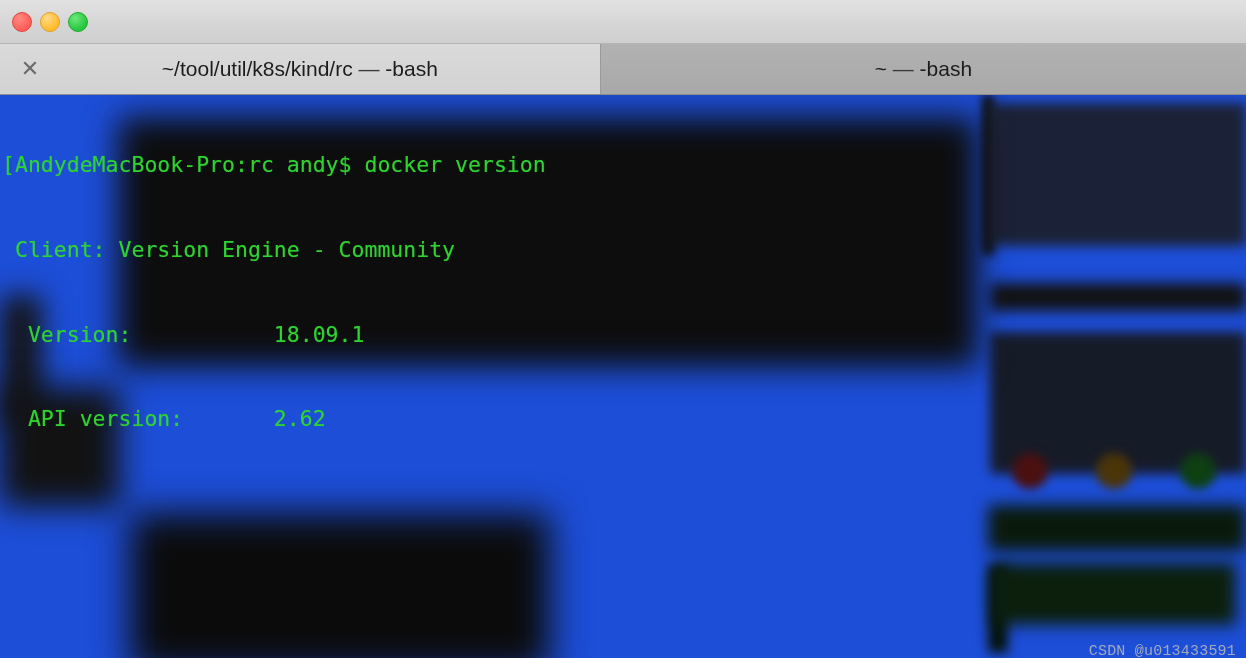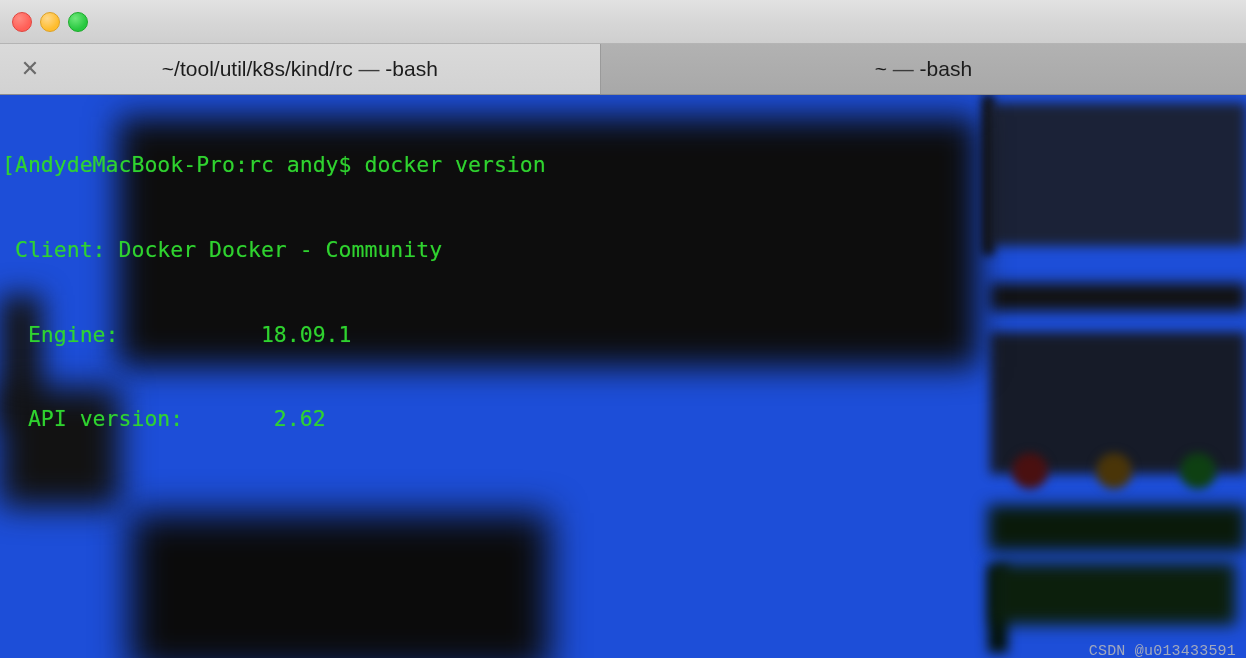--- a/index.html
+++ b/index.html
@@ -224,22 +224,22 @@
     <div class="ghost ghost-green-c"></div>
     <div class="ghost ghost-green-b"></div>
 
     <div class="blotch blotch-1"></div>
     <div class="blotch blotch-2"></div>
     <div class="blotch blotch-3"></div>
     <div class="blotch blotch-4"></div>
 
     <div class="screen">
       <div class="line">[AndydeMacBook-Pro:rc andy$ docker version</div>
-      <div class="line"> Client: Docker Docker - Community</div>
-      <div class="line">  Engine:           18.09.1</div>
+      <div class="line"> Client: Version Engine - Community</div>
+      <div class="line">  Version:           18.09.1</div>
       <div class="line">  API version:       2.62</div>
       
       
       
       
       
       
       
       
       

